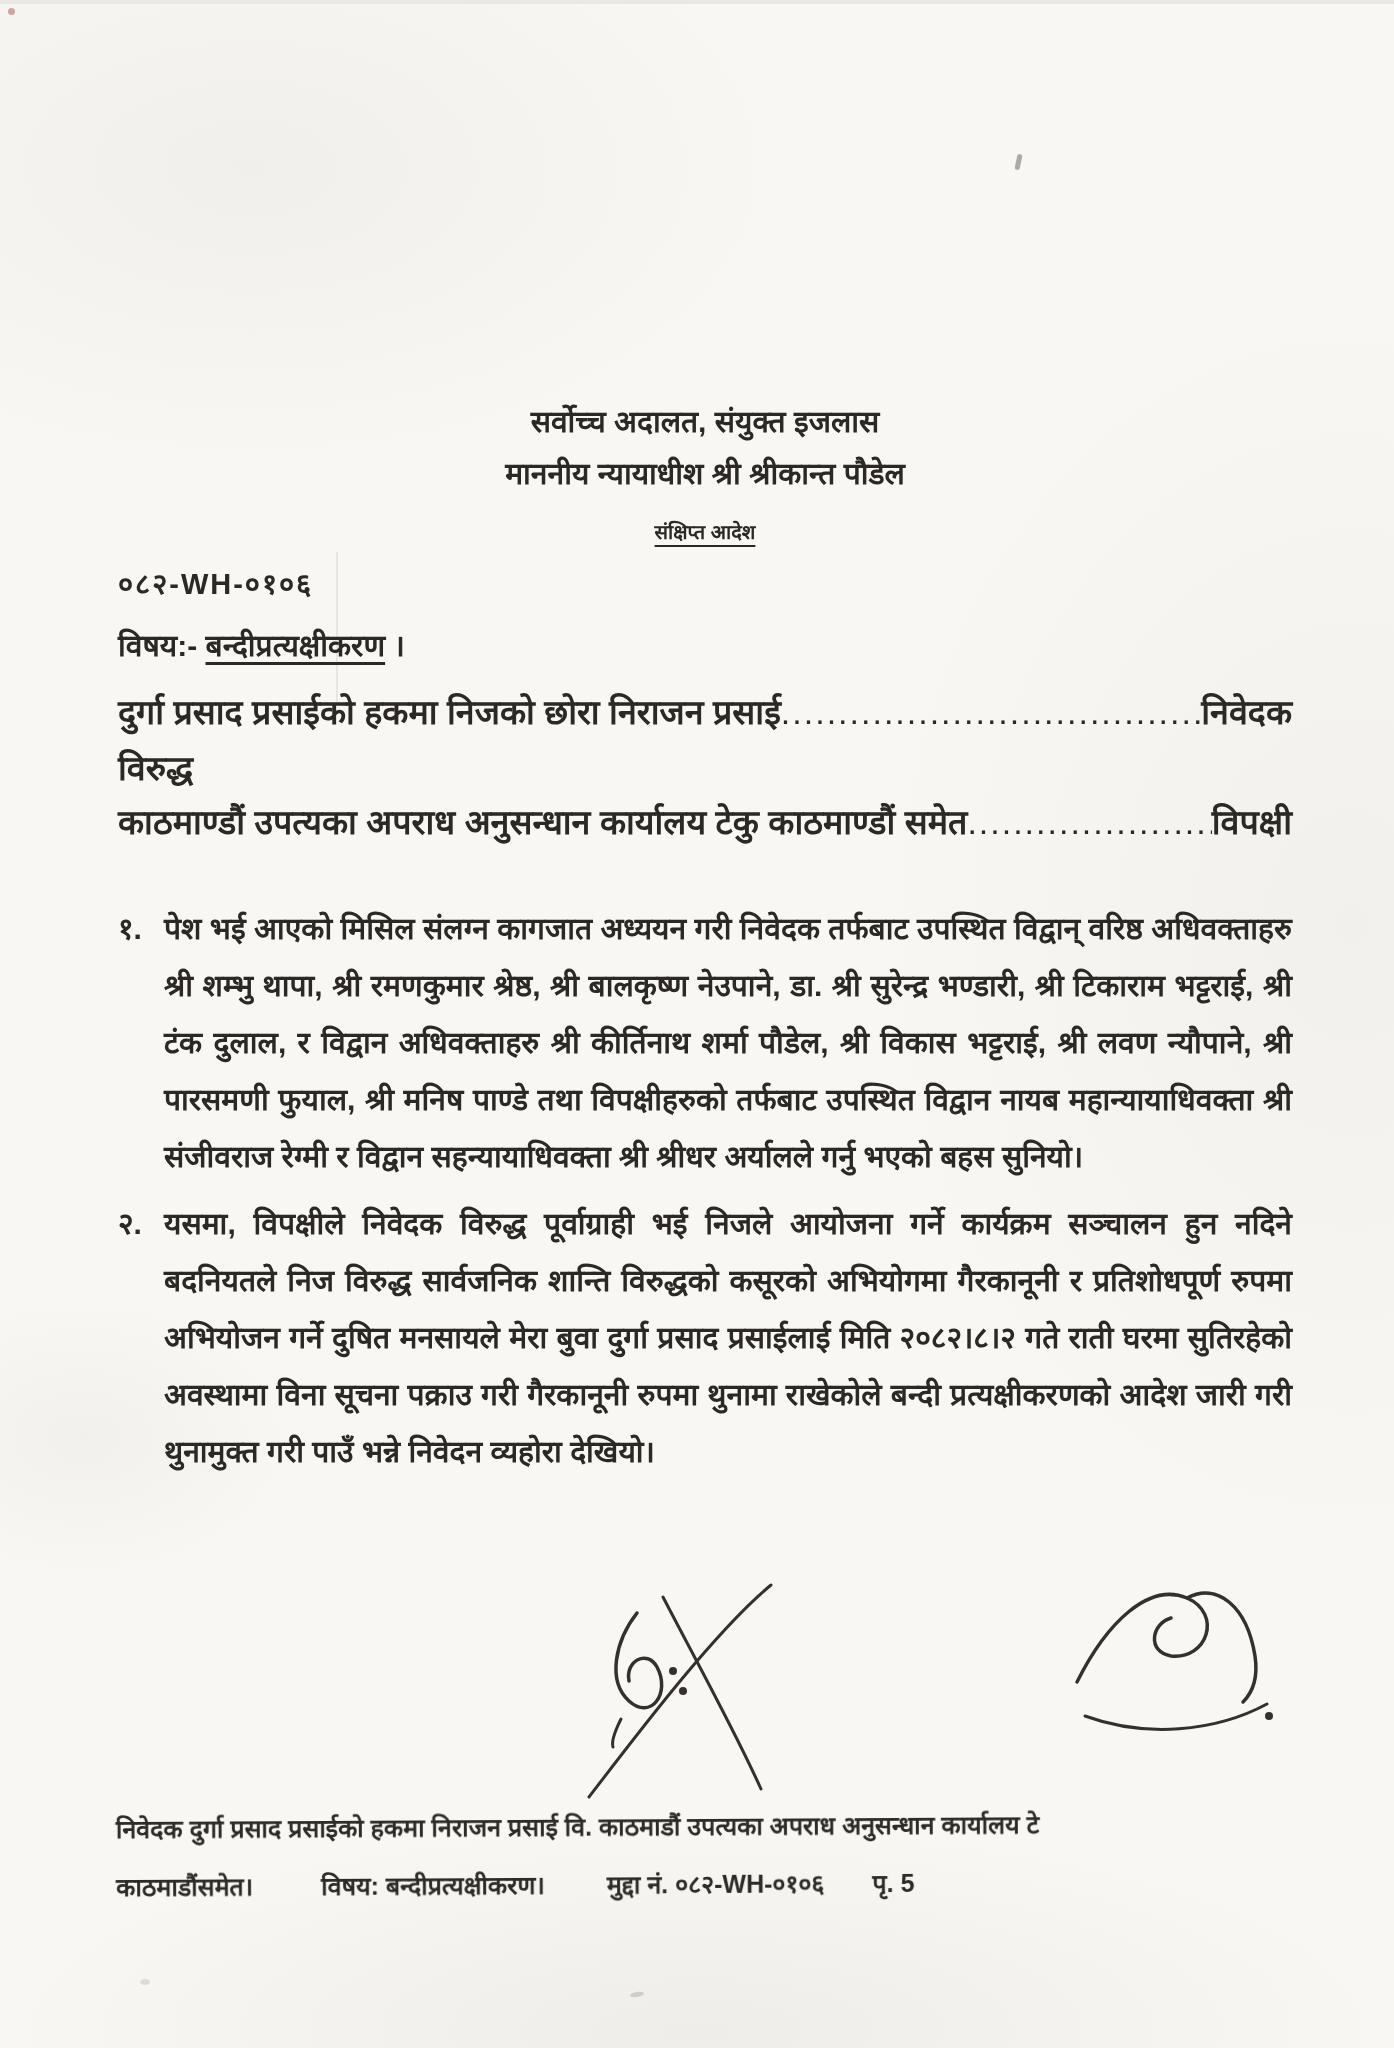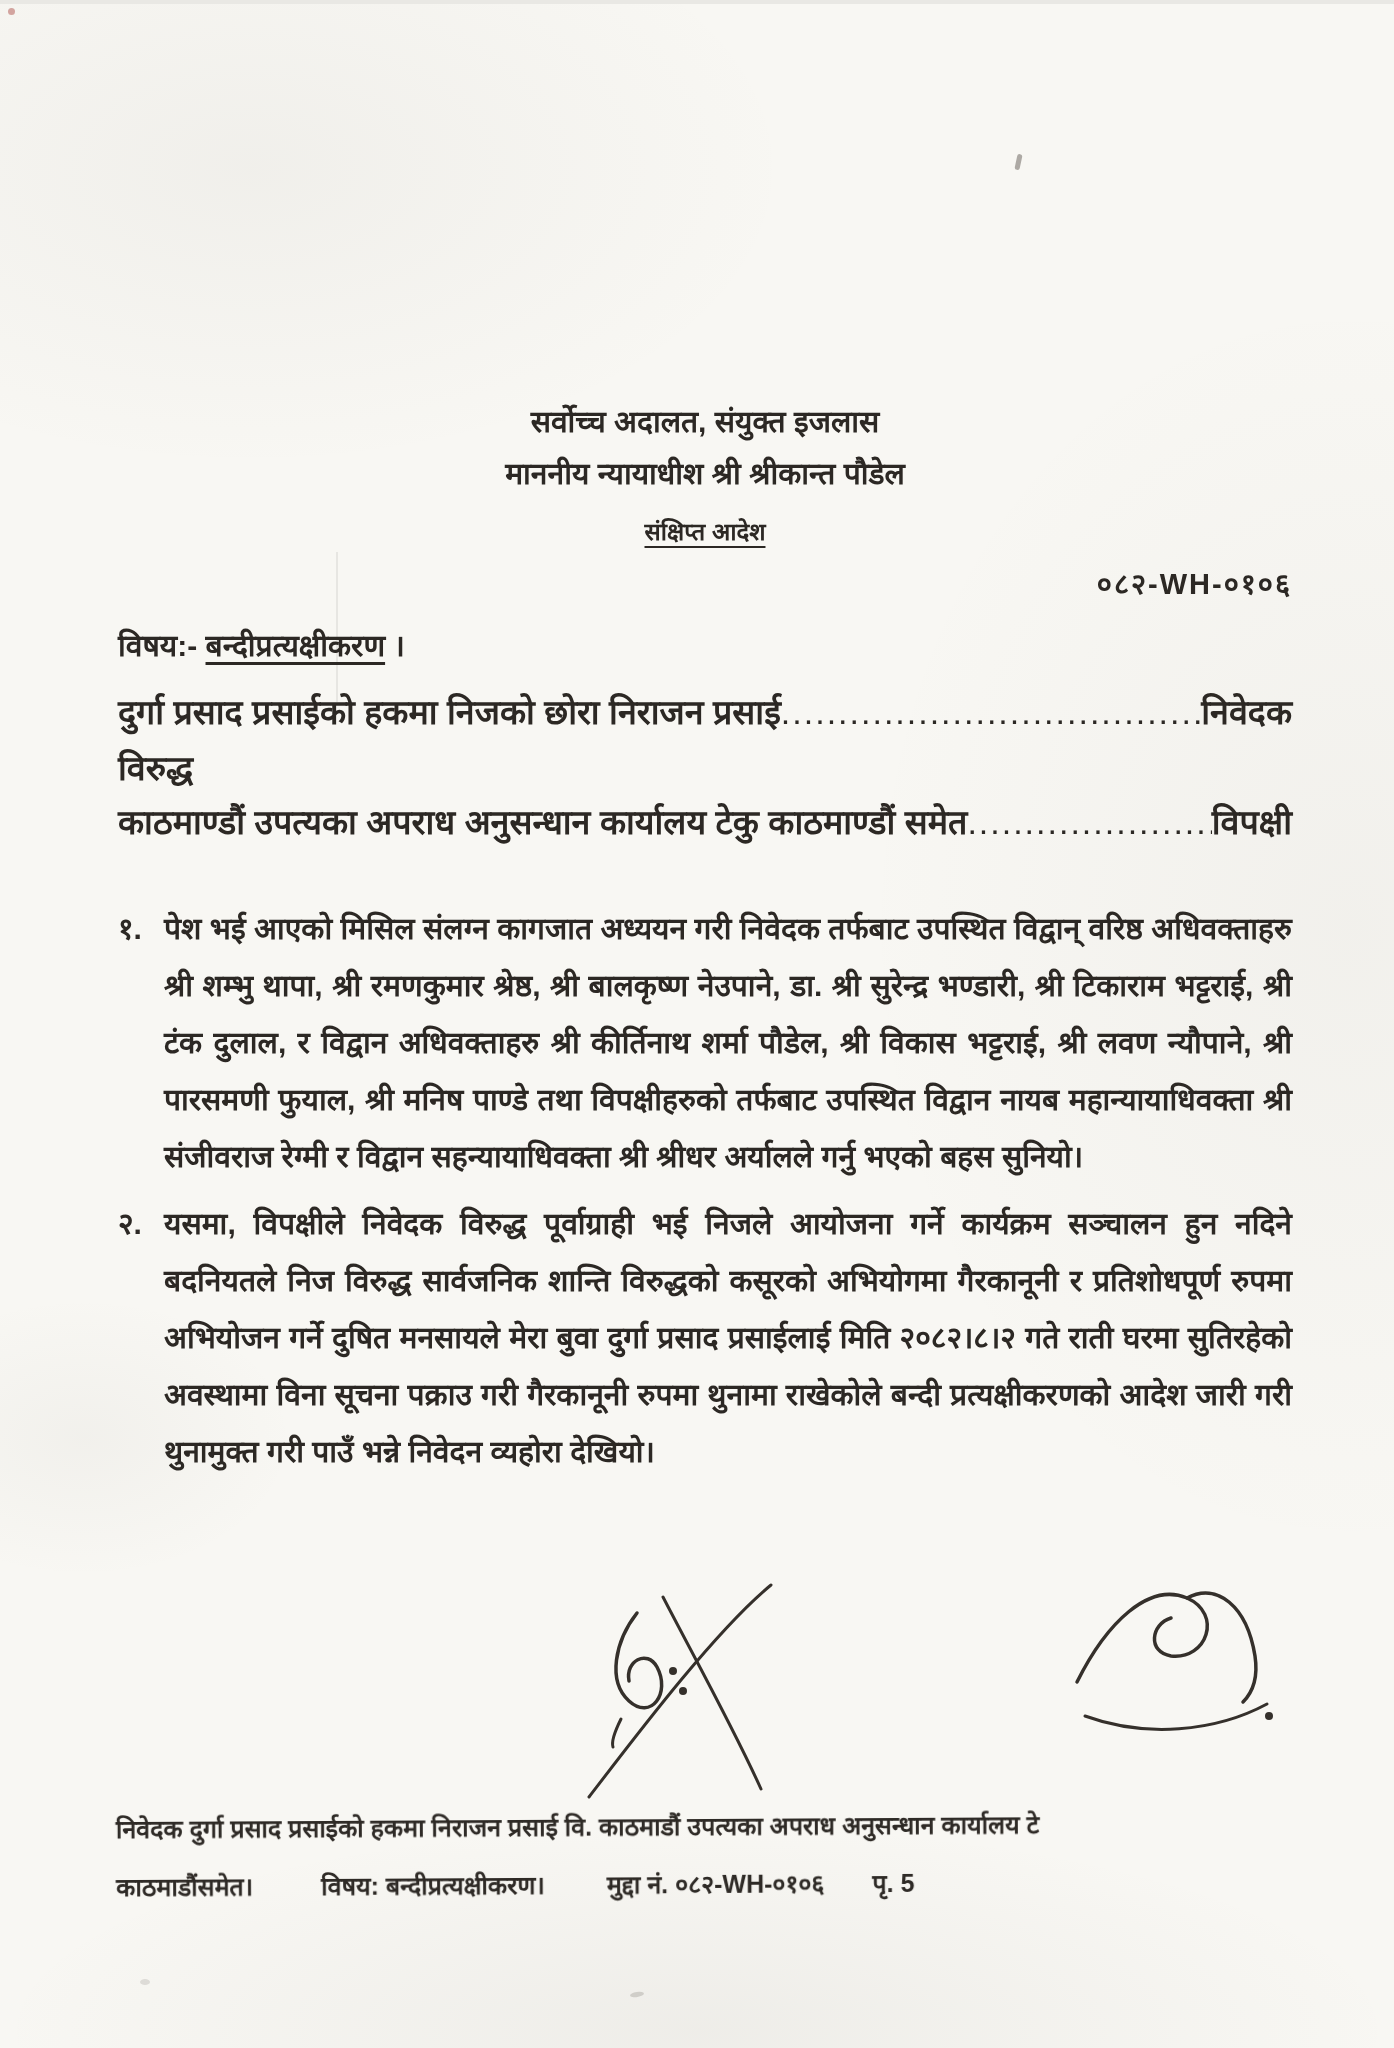--- a/index.html
+++ b/index.html
@@ -16,23 +16,23 @@
     overflow:hidden;
     font-family:"Liberation Sans","DejaVu Sans",sans-serif;
     color:#2e2a26;
   }
   .scan-texture{position:absolute;inset:0;pointer-events:none;}
   .content{
     position:absolute;left:118px;right:102px;top:0;
     filter:blur(0.3px) contrast(1.02);
   }
   .doc-header{padding-top:392px;text-align:center;font-weight:bold;font-size:30px;line-height:52px;}
-  .order-title{margin-top:6px;text-align:center;font-weight:bold;font-size:24px;line-height:52px;}
+  .order-title{margin-top:6px;text-align:center;font-weight:bold;font-size:20px;line-height:52px;}
   .order-title .u{text-decoration:underline;text-underline-offset:6px;}
-  .case-number{text-align:right;font-weight:bold;font-size:29px;line-height:52px;letter-spacing:2px;}
+  .case-number{text-align:left;font-weight:bold;font-size:29px;line-height:52px;letter-spacing:2px;}
   .subject-line{margin-top:10px;text-align:left;font-weight:bold;font-size:30px;line-height:52px;}
   .subject-line .u{text-decoration:underline;text-underline-offset:6px;}
   .party-line{margin-top:14px;display:flex;align-items:baseline;font-weight:bold;font-size:34px;line-height:52px;}
   .party-text{white-space:nowrap;}
   .leader{flex:1;min-width:0;overflow:hidden;white-space:nowrap;letter-spacing:2px;font-weight:normal;}
   .party-role{white-space:nowrap;}
   .versus{text-align:left;font-weight:bold;font-size:34px;line-height:52px;margin-top:4px;}
   .respondent{margin-top:2px;}
   .paras{margin-top:52px;}
   .para{display:flex;margin-bottom:10px;}

